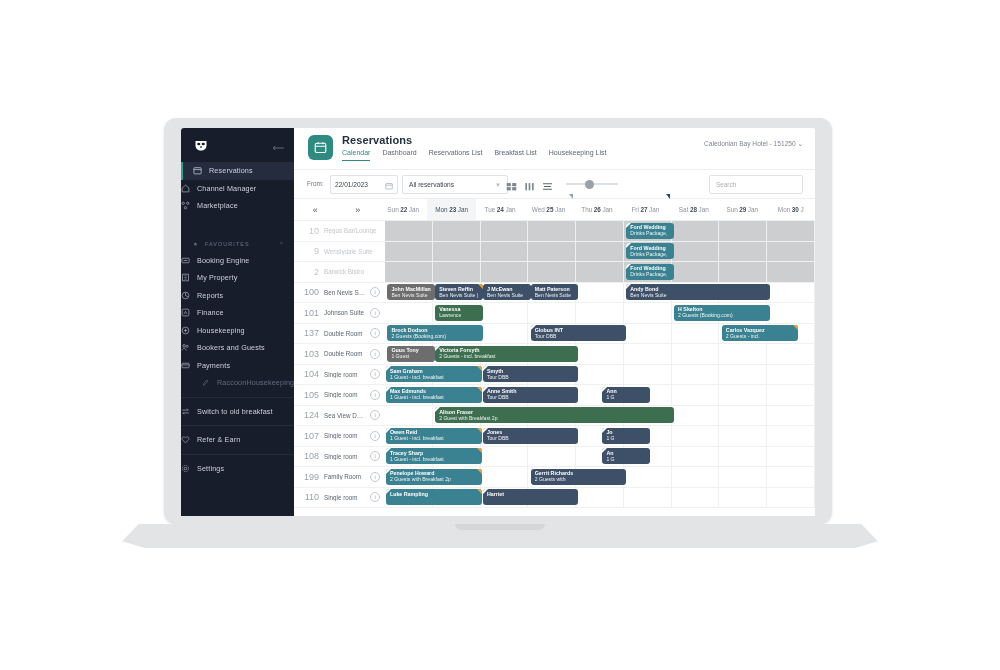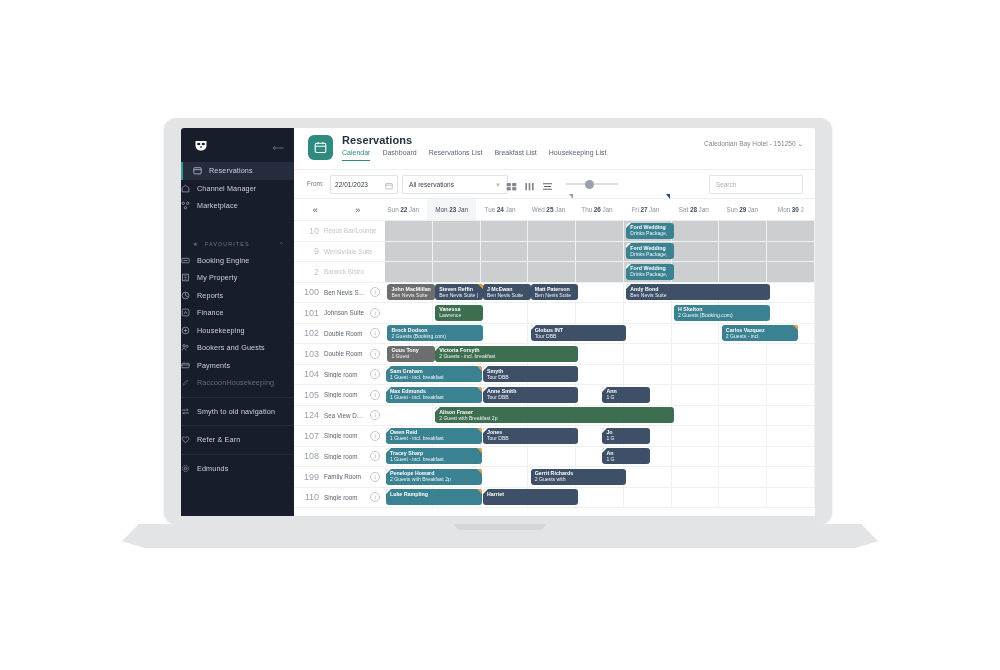--- a/index.html
+++ b/index.html
@@ -34,21 +34,21 @@
     background:#171d2b;color:#c8ccd6;font-size:7px;
   }
   .sb-logohead{height:34px;position:relative;}
   .sb-logo{position:absolute;left:13px;top:12px;width:14px;height:11px;}
   .sb-collapse{position:absolute;right:9px;top:17px;width:13px;height:6px;color:#6d7588;font-size:7px;line-height:6px;}
   .sb-item{
     height:17.5px;display:flex;align-items:center;gap:7px;
     color:#ced2dc;font-size:7.2px;letter-spacing:.15px;white-space:nowrap;
   }
   .sb-item.active{background:#242c3d;border-left:2px solid #2f9e8f;padding-left:10px;}
-  .sb-item.dim{color:#636b7d;}
+  .sb-item.dim{color:#636b7d;margin-left:20px;}
   .sb-ico{width:9px;height:9px;flex:none;display:block;color:#aeb4c2;}
   .sb-gap{height:22px;}
   .sb-sec{
     display:flex;align-items:center;gap:6px;padding-left:12px;height:15px;
     color:#6d7588;font-size:5.4px;letter-spacing:1.1px;
   }
   .sb-sec .caret{margin-left:auto;margin-right:10px;font-size:6px;}
   .sb-div{height:1px;background:#242b3a;margin:5px 0;}
   
   #main{position:absolute;left:113px;top:0;width:521px;height:388px;background:#fff;}
@@ -256,21 +256,21 @@
       </div>
 
       <div class="sb-div"></div>
 
       <div class="sb-item">
         <span class="sb-ico">
           <svg viewBox="0 0 16 16" width="9" height="9">
               <path d="M2 5.5h11l-2.5-2.5M14 10.5H3l2.5 2.5" stroke="#aeb4c2" stroke-width="1.2" fill="none"></path>
             </svg>
         </span>
-        <span>Smyth to old navigation</span>
+        <span>Switch to old breakfast</span>
       </div>
 
       <div class="sb-div"></div>
 
       <div class="sb-item">
         <span class="sb-ico">
           <svg viewBox="0 0 16 16" width="9" height="9">
               <path d="M8 13.5C4 10.5 2 8.6 2 6.3 2 4.5 3.4 3.2 5 3.2c1.1 0 2.2.6 3 1.8.8-1.2 1.9-1.8 3-1.8 1.6 0 3 1.3 3 3.1 0 2.3-2 4.2-6 7.2z" stroke="#aeb4c2" stroke-width="1.1" fill="none"></path>
             </svg>
         </span>
@@ -279,21 +279,21 @@
 
       <div class="sb-div"></div>
 
       <div class="sb-item">
         <span class="sb-ico">
           <svg viewBox="0 0 16 16" width="9" height="9">
               <circle cx="8" cy="8" r="2.3" stroke="#aeb4c2" stroke-width="1.2" fill="none"></circle>
               <circle cx="8" cy="8" r="5.6" stroke="#aeb4c2" stroke-width="1.1" fill="none" stroke-dasharray="2.6 1.8"></circle>
             </svg>
         </span>
-        <span>Edmunds</span>
+        <span>Settings</span>
       </div>
     </div>
 
     <div id="main">
 
       <div id="apphead">
         <div id="app-icon">
           <svg viewBox="0 0 16 16" width="13" height="13">
               <rect x="1.5" y="2.8" width="13" height="11.4" rx="2" stroke="#ffffff" stroke-width="1.4" fill="none"></rect>
               <path d="M1.5 6.4h13" stroke="#ffffff" stroke-width="1.4"></path>
@@ -537,21 +537,21 @@
                 <div class="s">Lawrence</div>
               </div>
               <div class="bar teal" style="left: 67.2222%; width: 22.2222%;">
                 <div class="n">H Skelton</div>
                 <div class="s">2 Guests (Booking.com)</div>
               </div>
             </div>
           </div>
           <div class="row">
             <div class="rlabel">
-              <span class="rnum">102</span>
+              <span class="rnum">137</span>
               <span class="rname">Double Room</span>
               <span class="rinfo">i</span>
             </div>
             <div class="cells">
               <div class="cell"></div>
               <div class="cell"></div>
               <div class="cell"></div>
               <div class="cell"></div>
               <div class="cell"></div>
               <div class="cell"></div>

